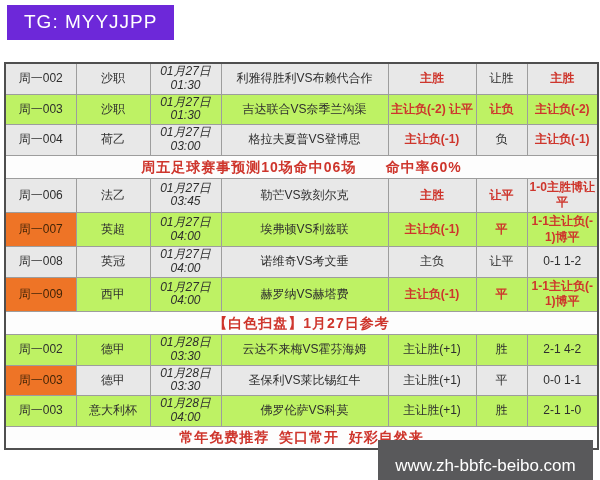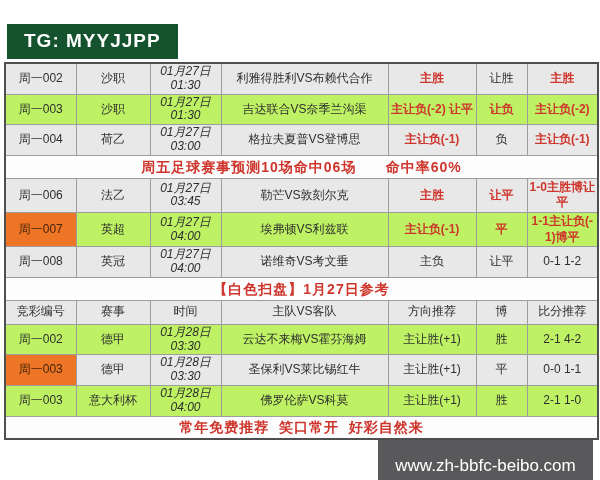--- a/index.html
+++ b/index.html
@@ -2,22 +2,22 @@
 <html><head>
 <meta charset="utf-8">
 <style>
   html,body{margin:0;padding:0;}
   body{
     width:600px;height:480px;position:relative;background:#ffffff;
     font-family:"Liberation Sans","DejaVu Sans",sans-serif;
     -webkit-font-smoothing:antialiased;overflow:hidden;
   }
   .tg-badge{
-    position:absolute;left:7px;top:24px;background:#14532d;color:#fff;
-    font-size:19px;letter-spacing:1px;padding:6px 17px;line-height:1.2;font-weight:bold;
+    position:absolute;left:7px;top:5px;background:#6d28d9;color:#fff;
+    font-size:19px;letter-spacing:1px;padding:6px 17px;line-height:1.2;
   }
   .url-badge{
     position:absolute;left:378px;top:440px;width:215px;box-sizing:border-box;
     background:#59595b;color:#fff;font-size:17px;padding:16px 0;text-align:center;
     line-height:1.15;
   }
   table.predictions{
     position:absolute;left:4px;top:62px;width:593px;
     border-collapse:collapse;table-layout:fixed;
     border:2px solid #4f4f4f;background:#bef264;
@@ -124,31 +124,34 @@
         <td data-name="league-cell">英冠</td>
         <td data-name="time-cell">
           <div data-name="match-date">01月27日</div>
           <div data-name="match-time">04:00</div>
         </td>
         <td data-name="teams-cell">诺维奇VS考文垂</td>
         <td data-name="direction-cell">主负</td>
         <td data-name="bet-cell">让平</td>
         <td data-name="score-cell">0-1 1-2</td>
       </tr>
+      <tr data-name="match-row">
+        <td data-name="match-id-cell" class="orange">周一009</td>
+        <td data-name="league-cell">西甲</td>
+        <td data-name="time-cell">
+          <div data-name="match-date">01月27日</div>
+          <div data-name="match-time">04:00</div>
+        </td>
+        <td data-name="teams-cell">赫罗纳VS赫塔费</td>
+        <td data-name="direction-cell" class="red">主让负(-1)</td>
+        <td data-name="bet-cell" class="red">平</td>
+        <td data-name="score-cell" class="red">1-1主让负(-1)博平</td>
+      </tr>
       <tr data-name="banner-row">
         <td data-name="banner-text" class="banner-cell" colspan="7">【白色扫盘】1月27日参考</td>
-      </tr>
-      <tr data-name="header-row" class="zebra-gray">
-        <td data-name="column-header" class="hdr">竞彩编号</td>
-        <td data-name="column-header" class="hdr">赛事</td>
-        <td data-name="column-header" class="hdr">时间</td>
-        <td data-name="column-header" class="hdr">主队VS客队</td>
-        <td data-name="column-header" class="hdr">方向推荐</td>
-        <td data-name="column-header" class="hdr">博</td>
-        <td data-name="column-header" class="hdr">比分推荐</td>
       </tr>
       <tr data-name="match-row">
         <td data-name="match-id-cell">周一002</td>
         <td data-name="league-cell">德甲</td>
         <td data-name="time-cell">
           <div data-name="match-date">01月28日</div>
           <div data-name="match-time">03:30</div>
         </td>
         <td data-name="teams-cell">云达不来梅VS霍芬海姆</td>
         <td data-name="direction-cell">主让胜(+1)</td>

